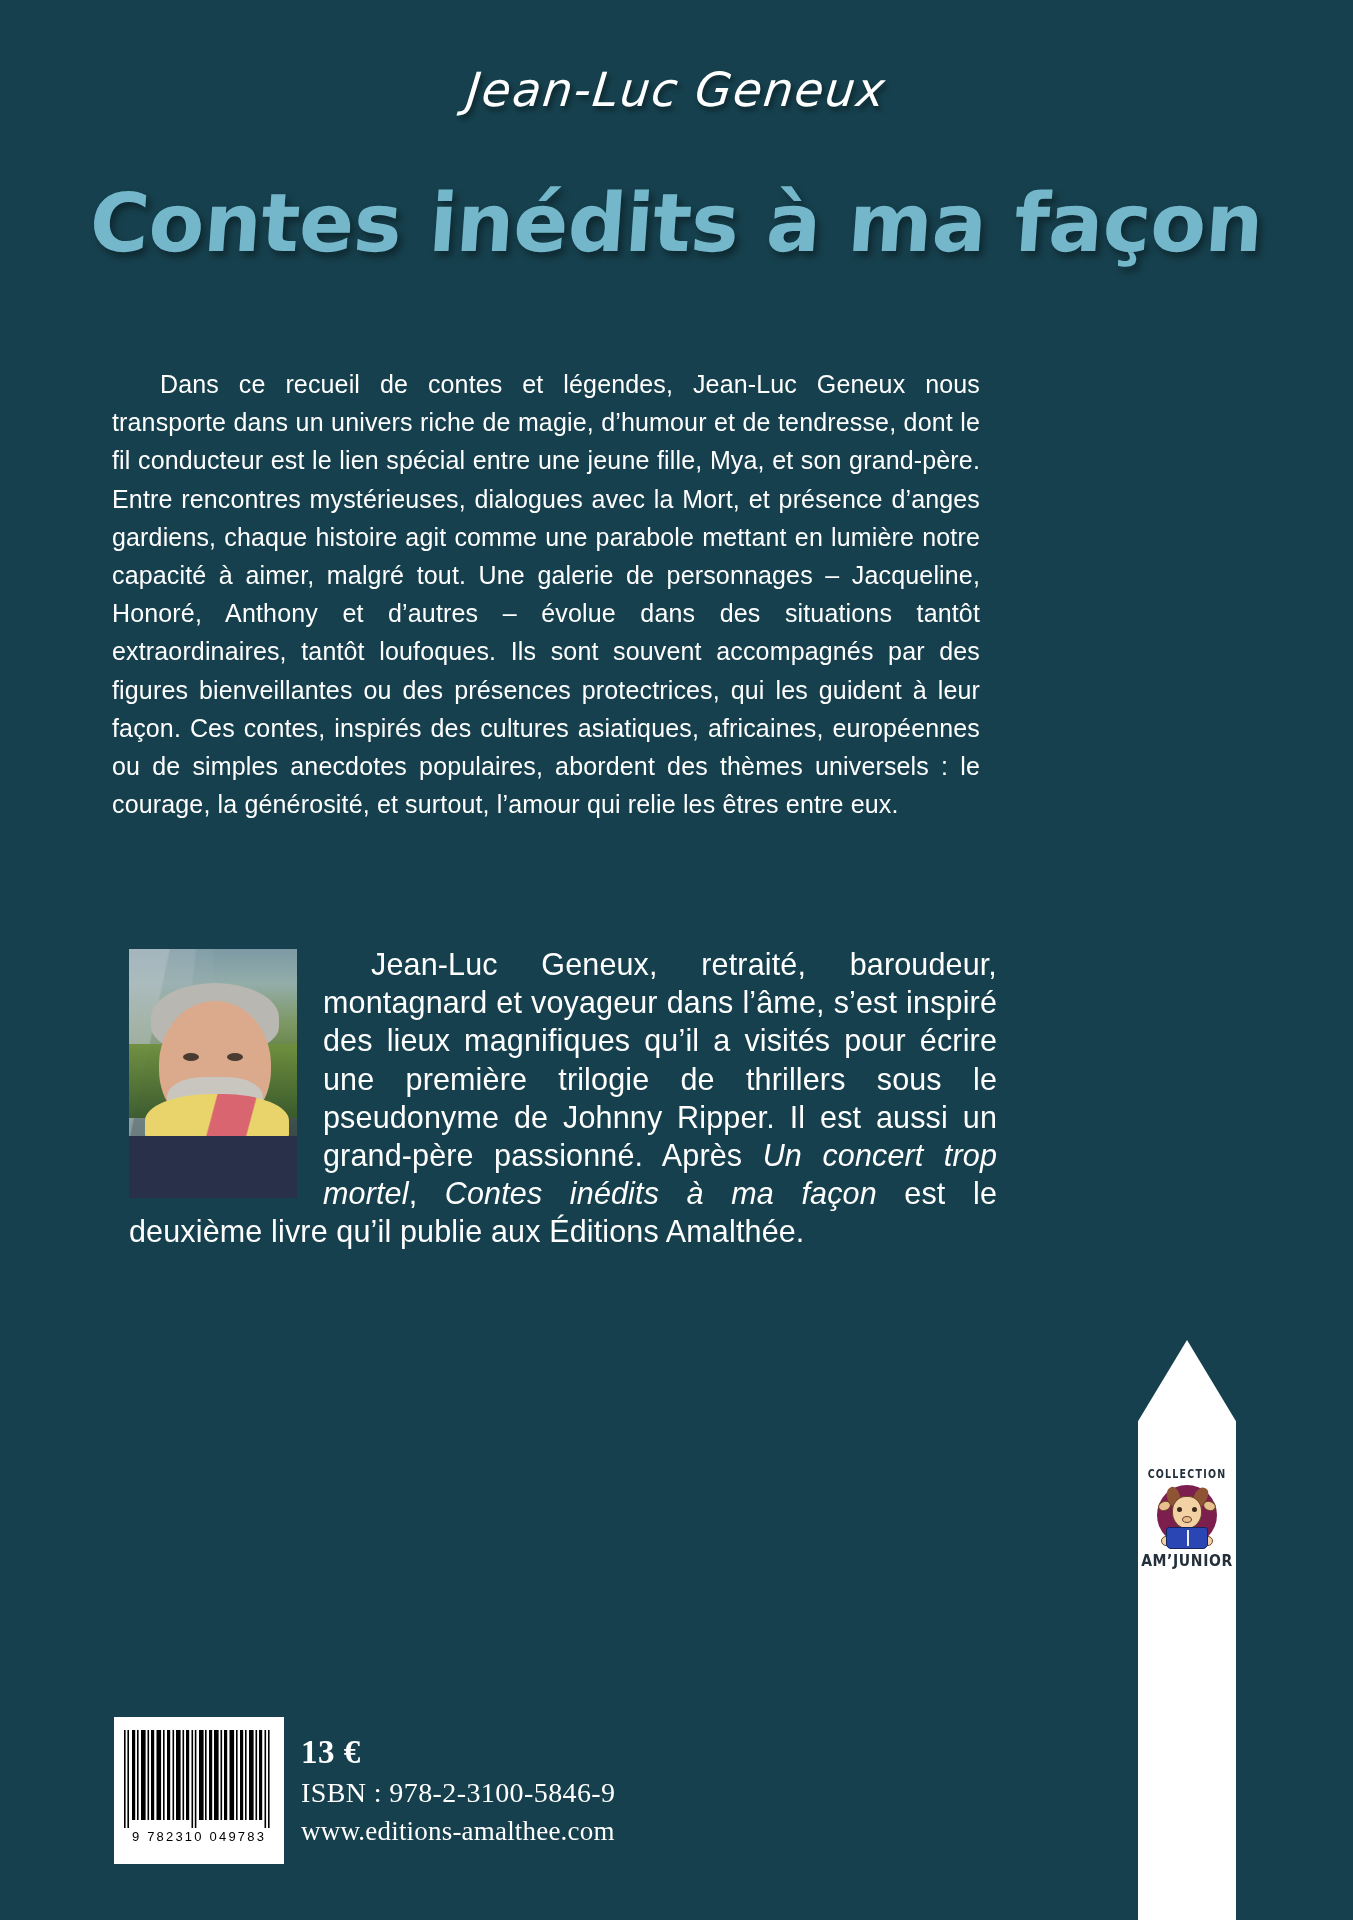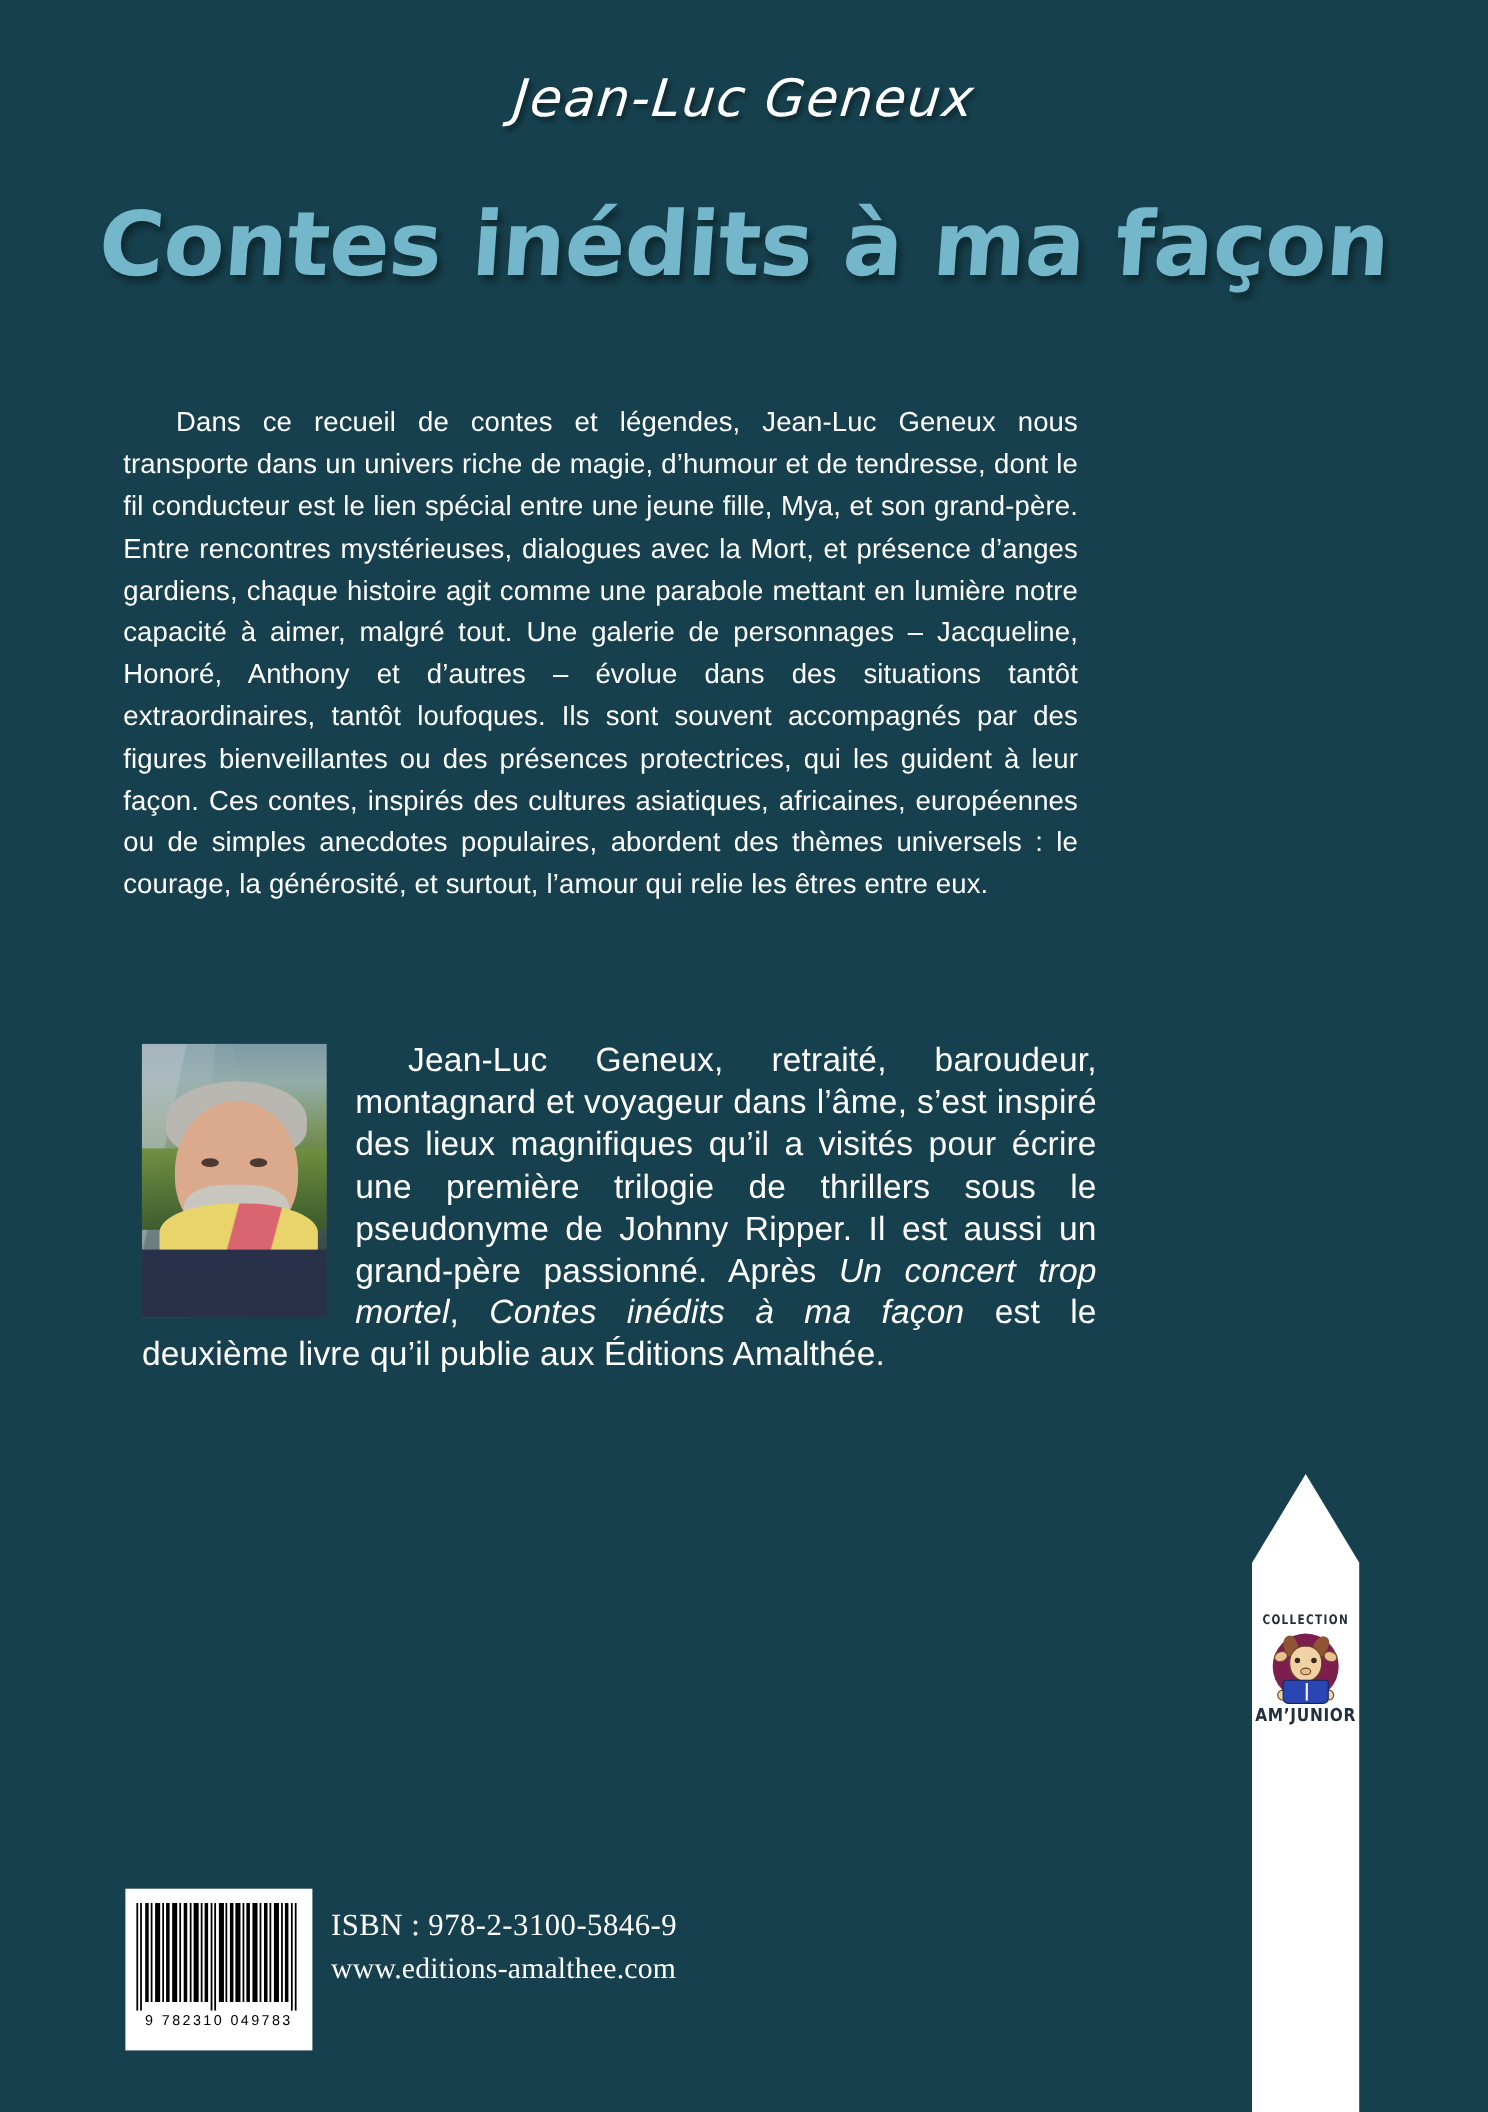--- a/index.html
+++ b/index.html
@@ -392,20 +392,21 @@
         <rect x="132.5" y="0" width="1.6" height="90"></rect>
         <rect x="136" y="0" width="3.2" height="90"></rect>
         <rect x="141.5" y="0" width="1.6" height="98"></rect>
         <rect x="145" y="0" width="1.6" height="98"></rect>
       </g>
     </svg>
     <div class="barcode-digits">9  782310  049783</div>
   </div>
 
   <div class="imprint">
+    <div class="price">13 €</div>
     <div class="isbn">ISBN : 978-2-3100-5846-9</div>
     <div class="weburl">www.editions-amalthee.com</div>
   </div>
 
   <div class="collection-banner">
     <div class="collection-logo">
       <div class="collection-word">COLLECTION</div>
       <div class="mascot">
         <div class="disc"></div>
         <div class="horn-l"></div>

